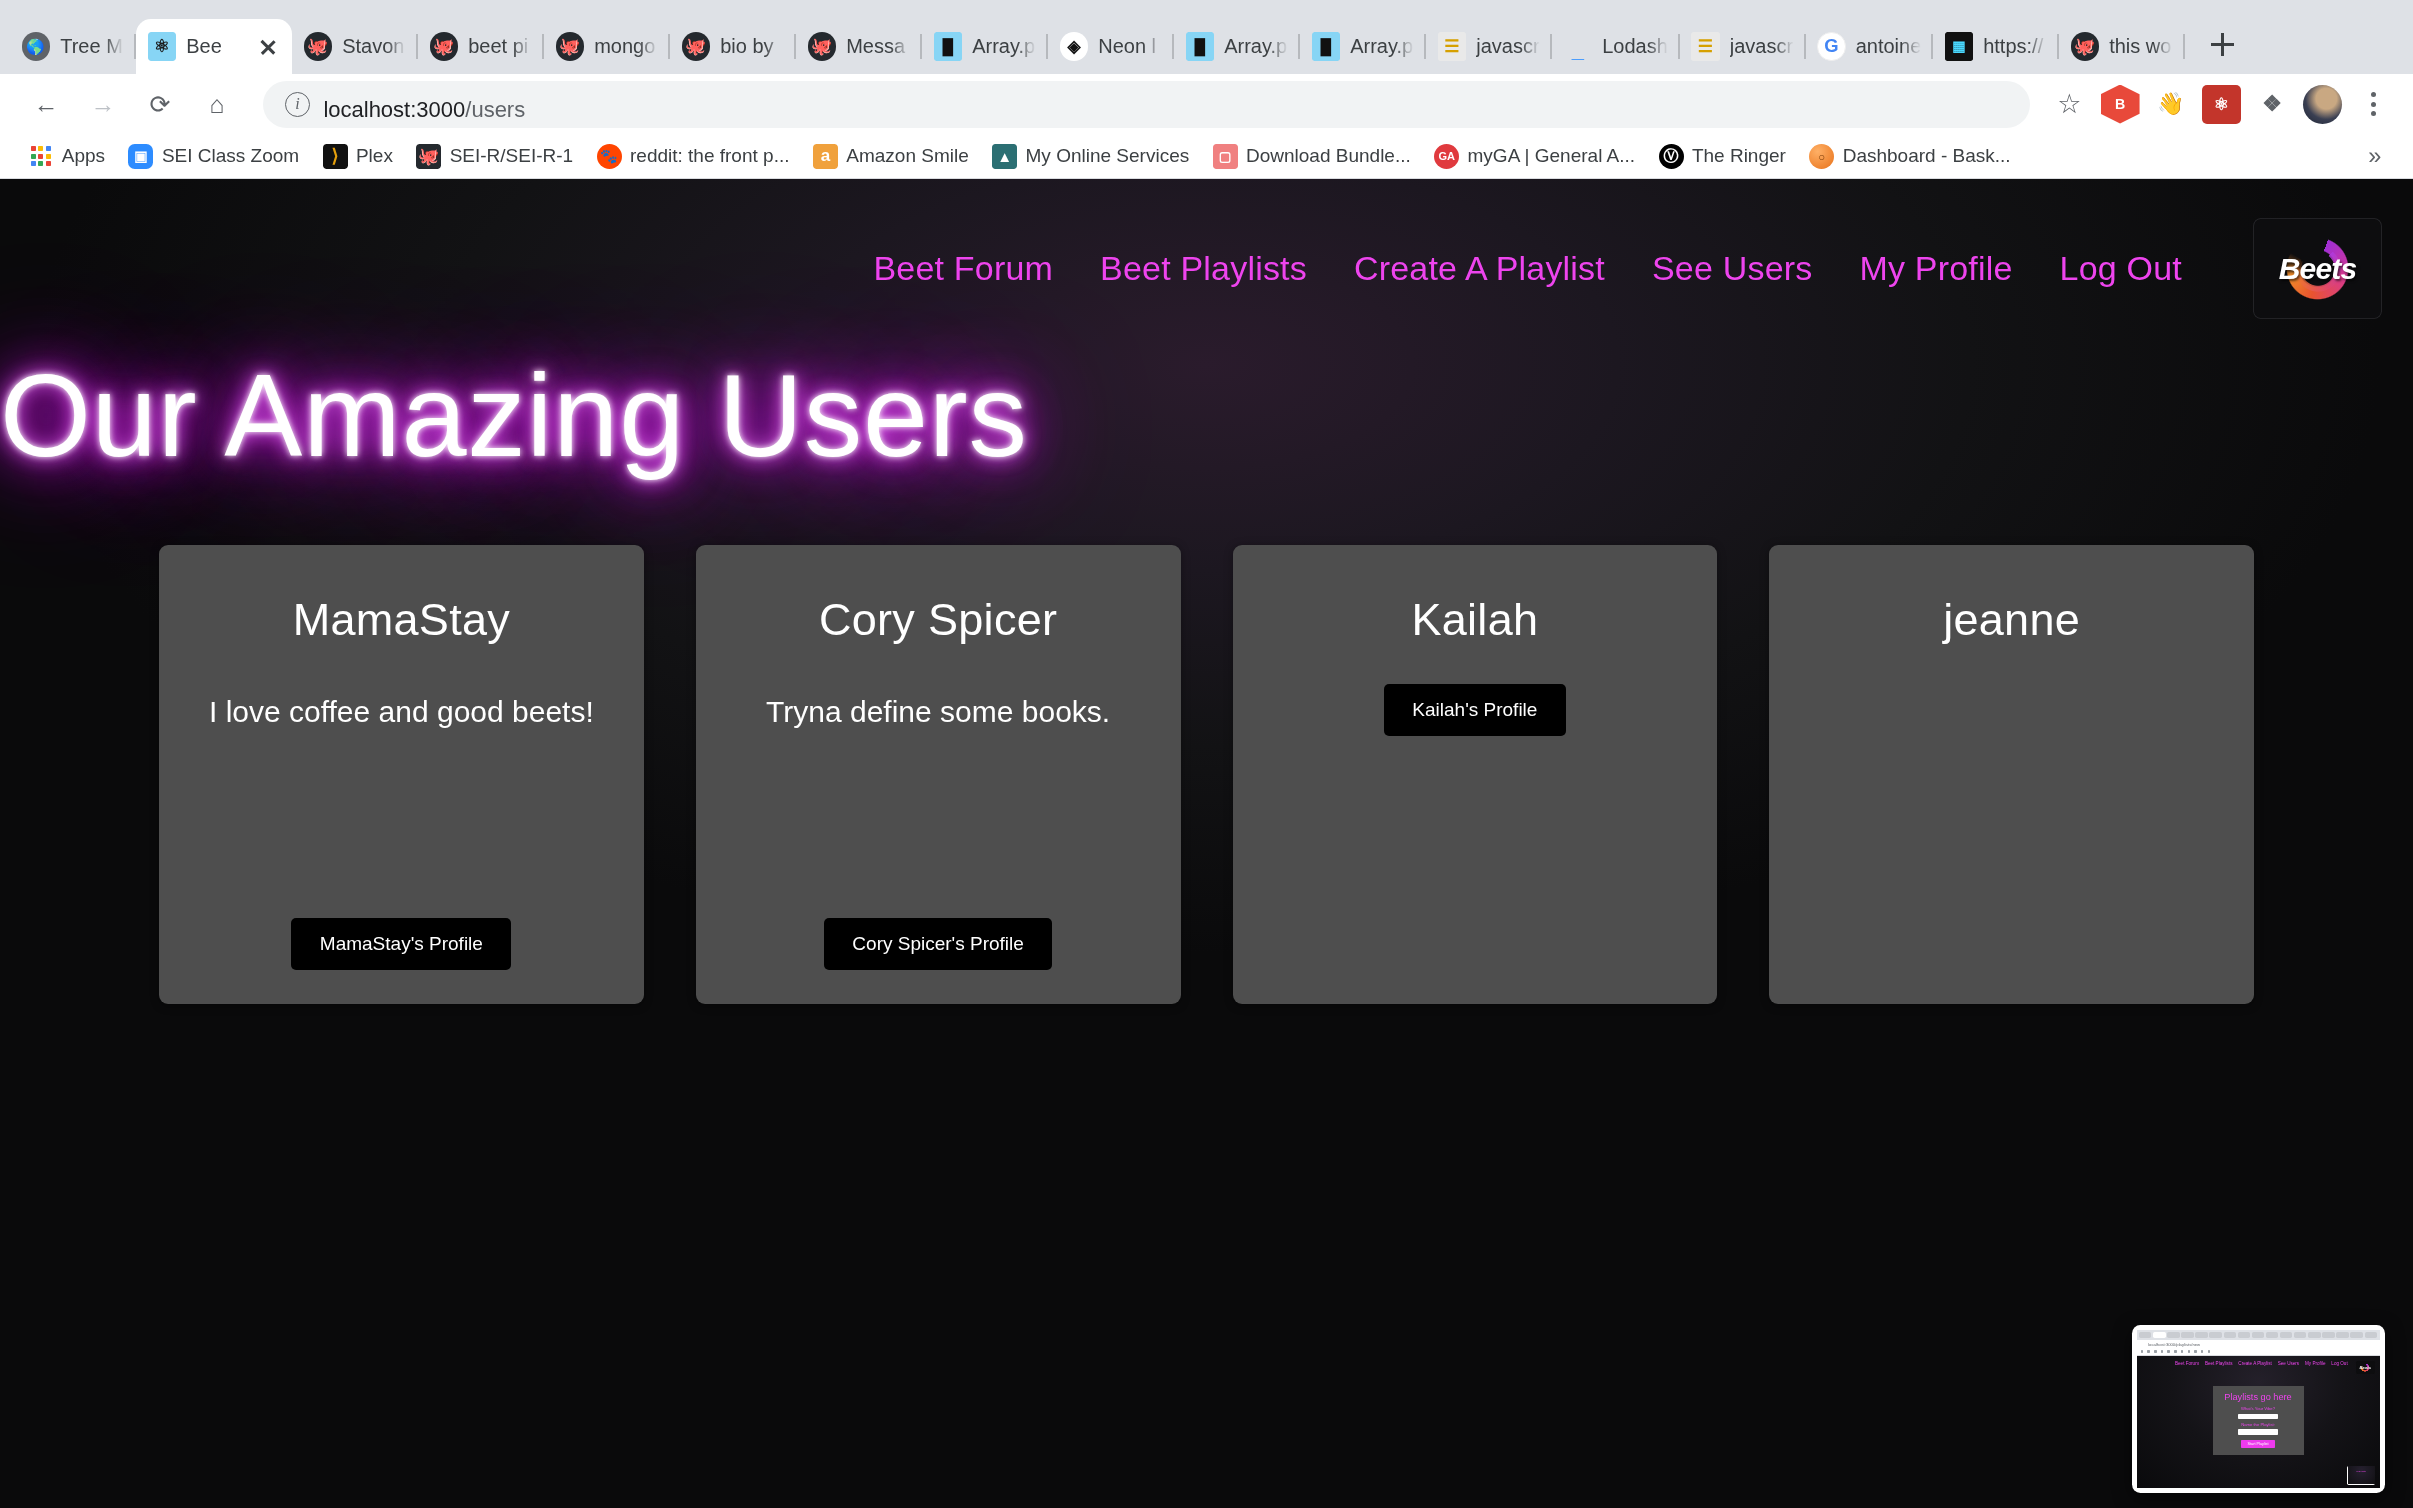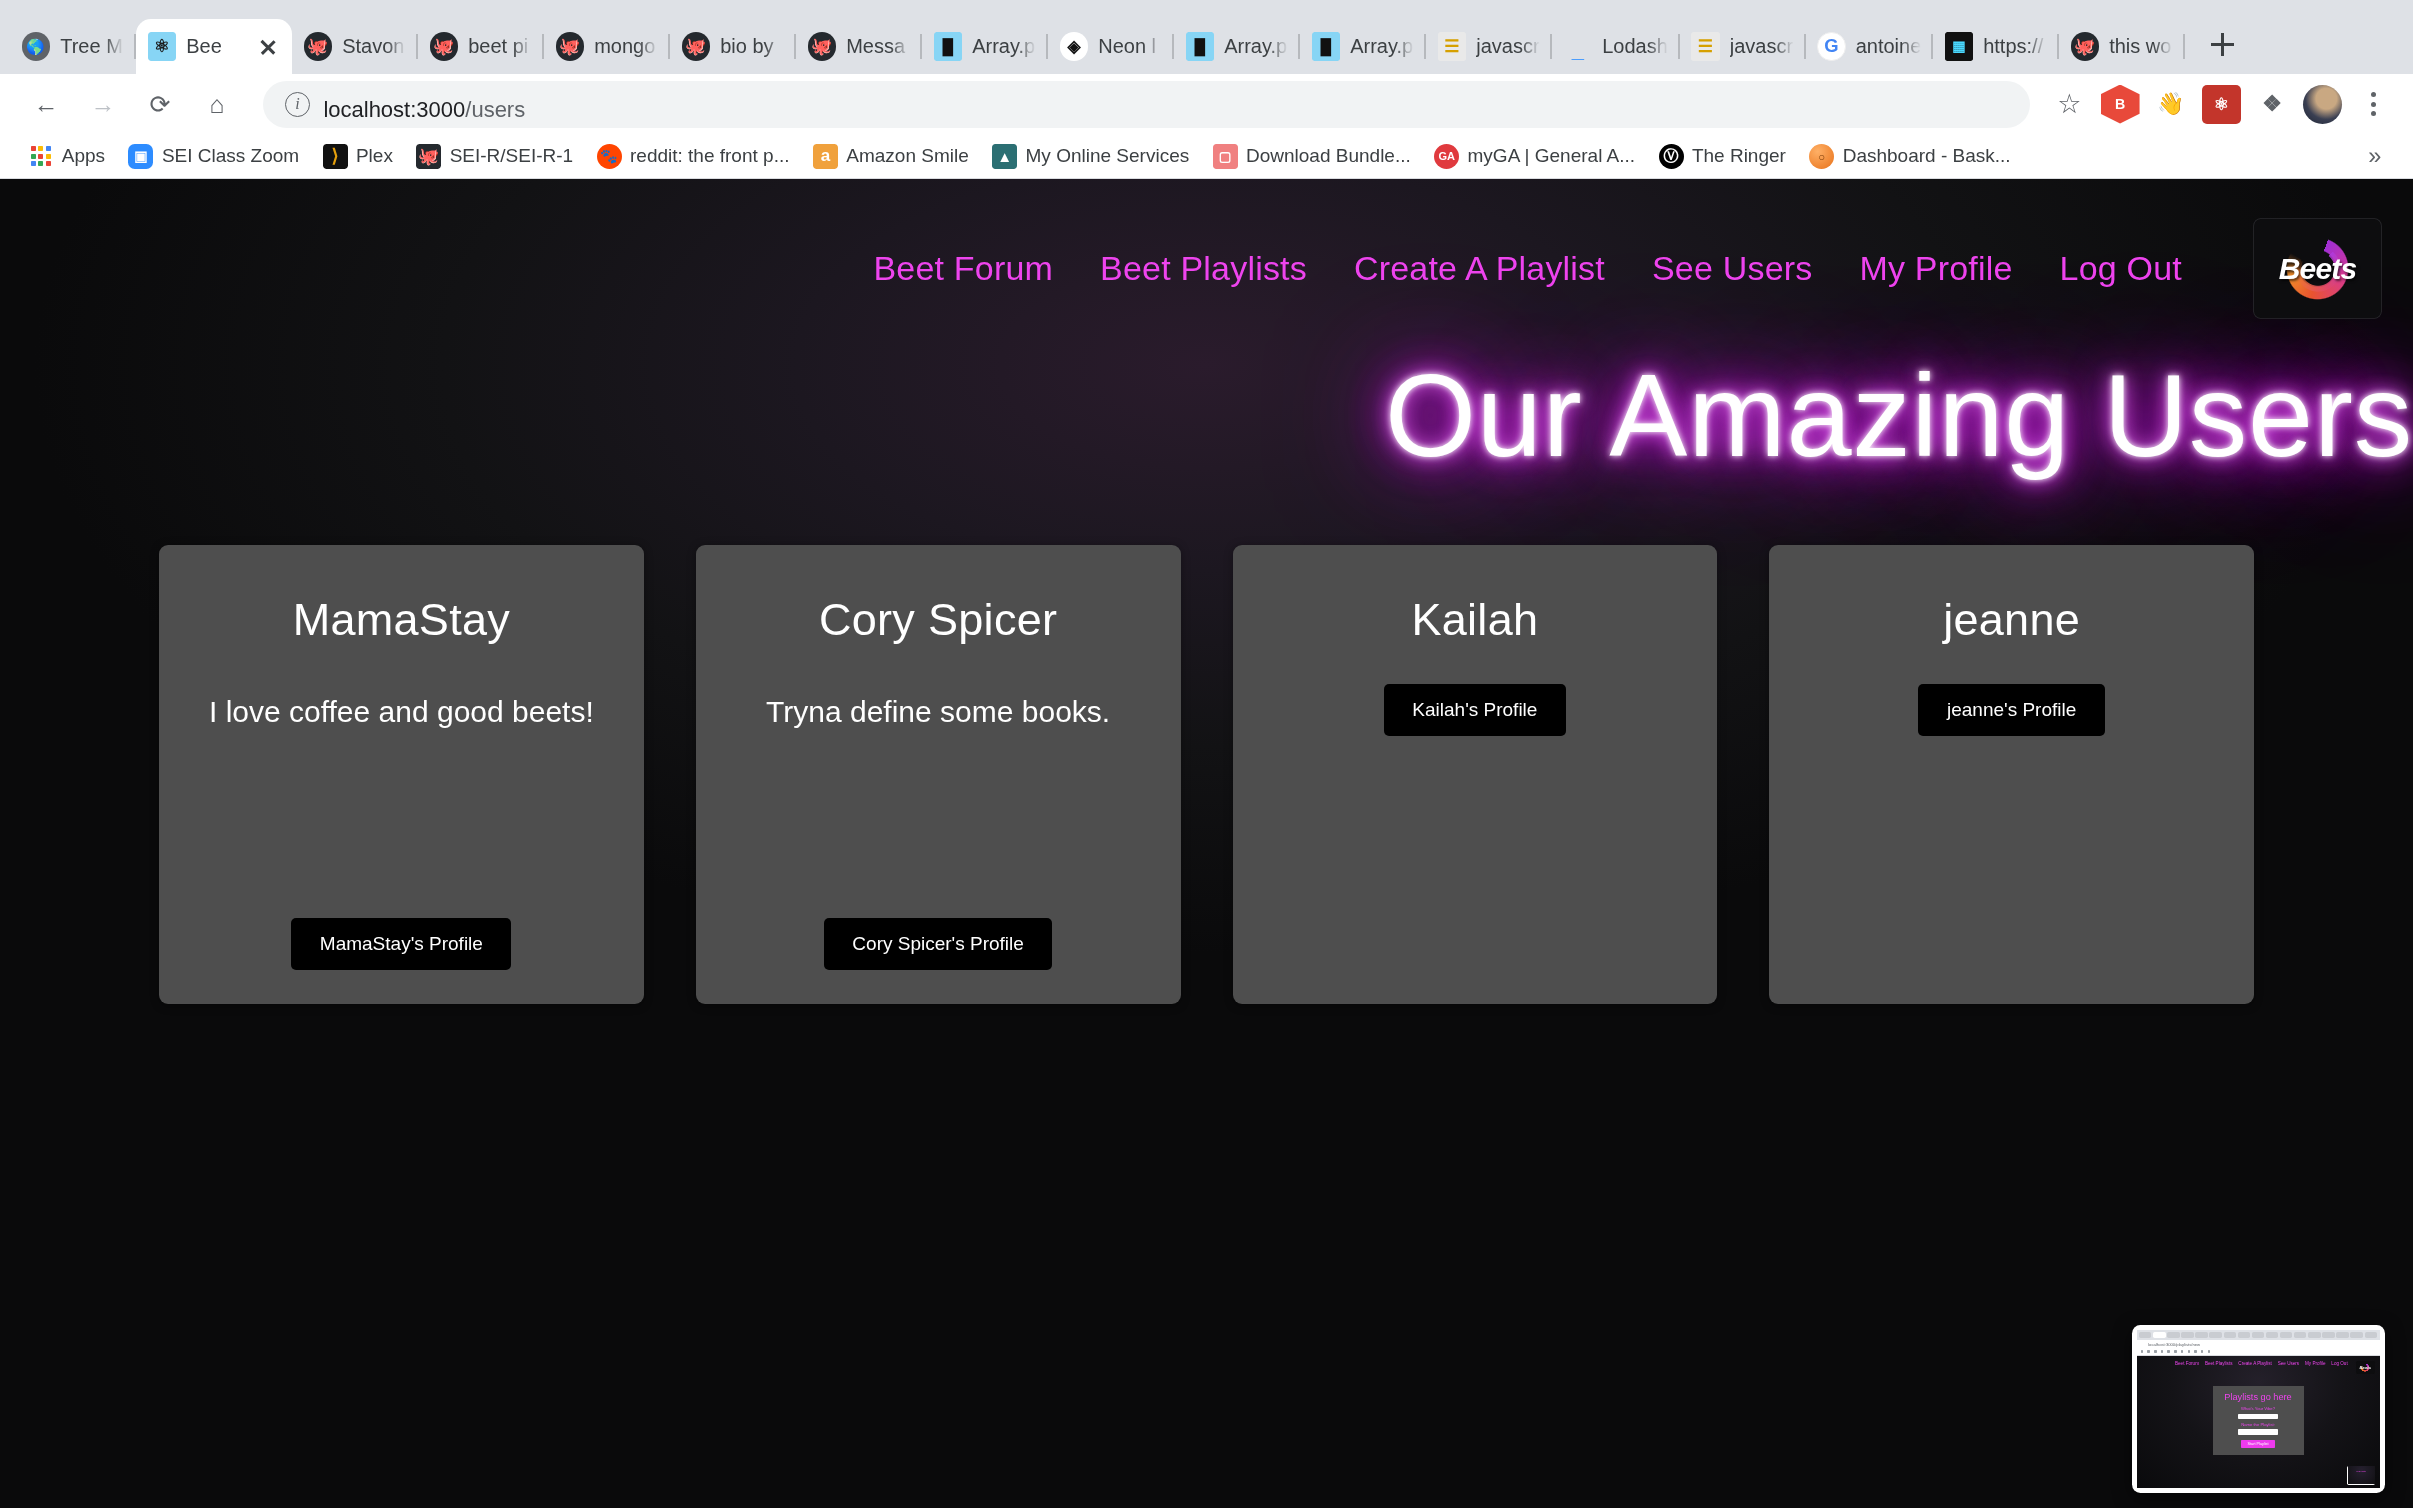--- a/index.html
+++ b/index.html
@@ -215,21 +215,21 @@
     opacity:.85;
   }
   .logo .word {
     position:relative; z-index:3;
     font-size: 30px; font-weight:bold; font-style:italic;
     color:#fff; letter-spacing:-0.8px;
     text-shadow: 1.7px 1.7px 2.5px rgba(0,0,0,.6);
   }
 
   .hero {
-    text-align:right;
+    text-align:left;
     margin-top: 30px;
   }
   .hero h1 {
     display:inline-block;
     font-size: 117px;
     font-weight: 400;
     color: #ffffff;
     letter-spacing: 0.8px;
     text-shadow:
       0 0 6.7px #fff,
@@ -610,21 +610,20 @@
       </div>
 
       <div class="card compact">
         <h2>Kailah</h2>
         <button class="btn">Kailah's Profile</button>
         <div class="spacer"></div>
       </div>
 
       <div class="card compact">
         <h2>jeanne</h2>
-        <button class="btn">jeanne's Profile</button>
         <div class="spacer"></div>
       </div>
 
     </div>
 
     <div class="pip">
       <div class="pip-inner">
         <div class="pip-tabs">
           <i></i>
             <i class="on"></i>

